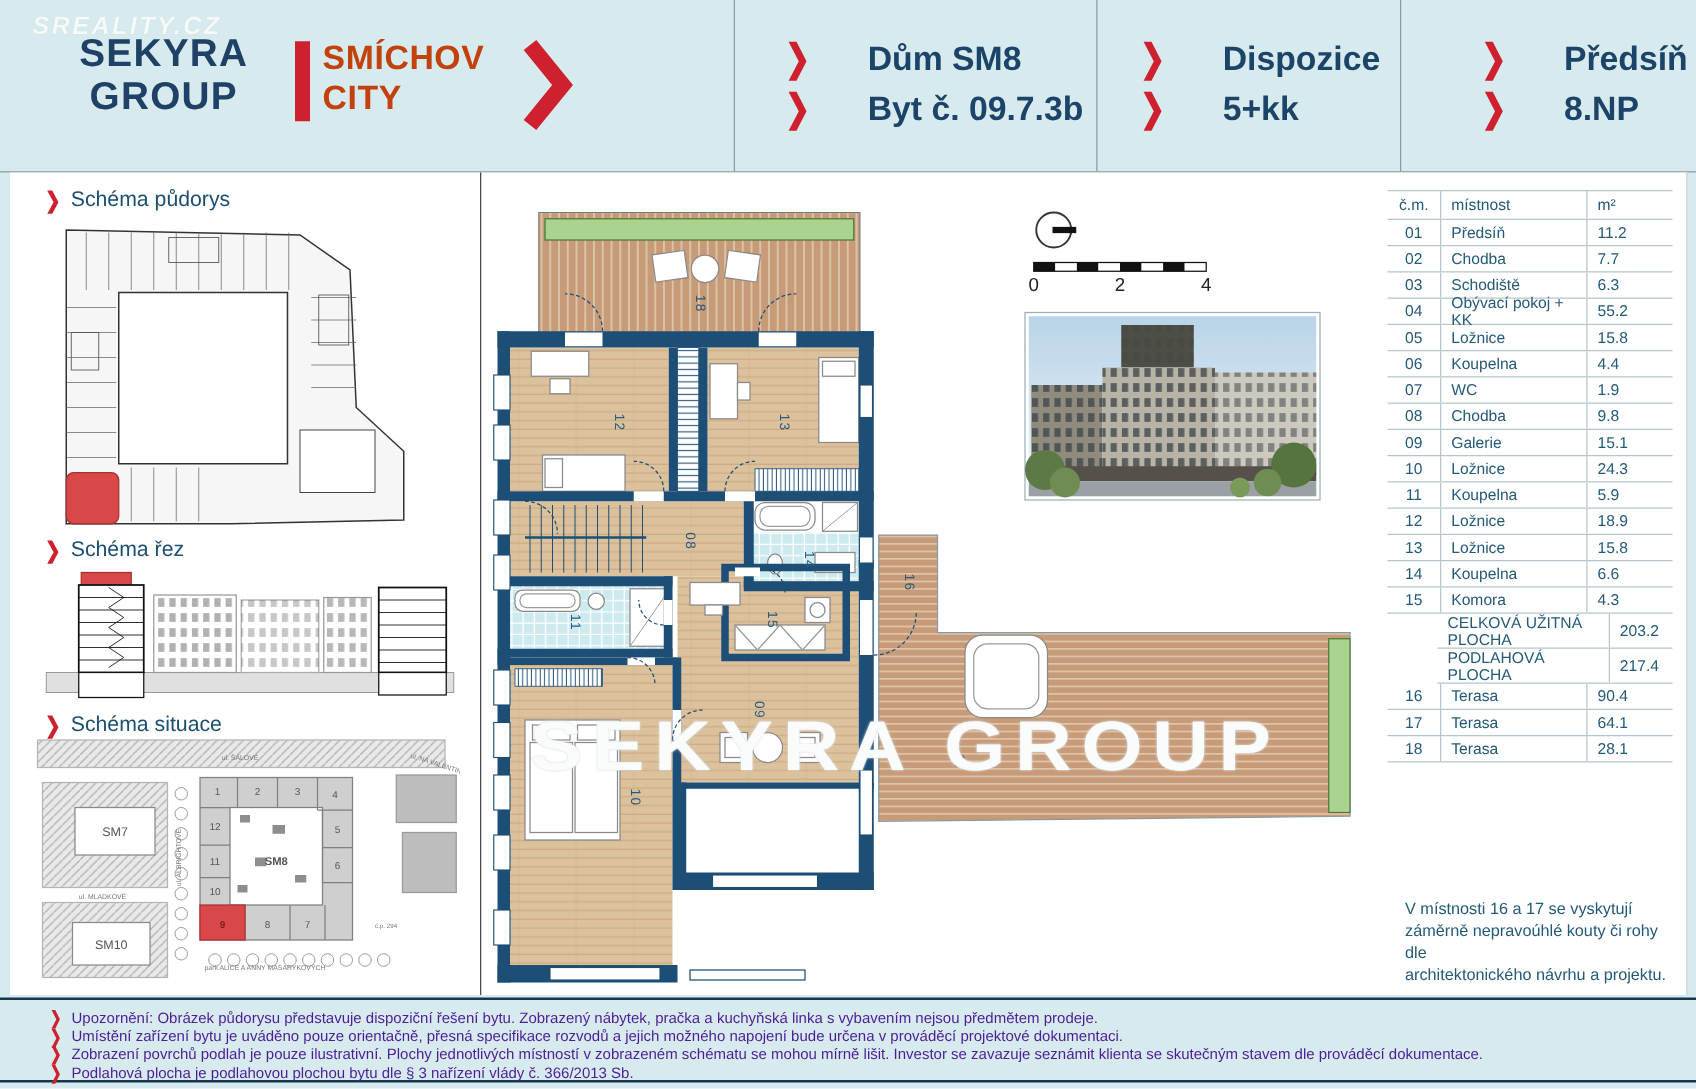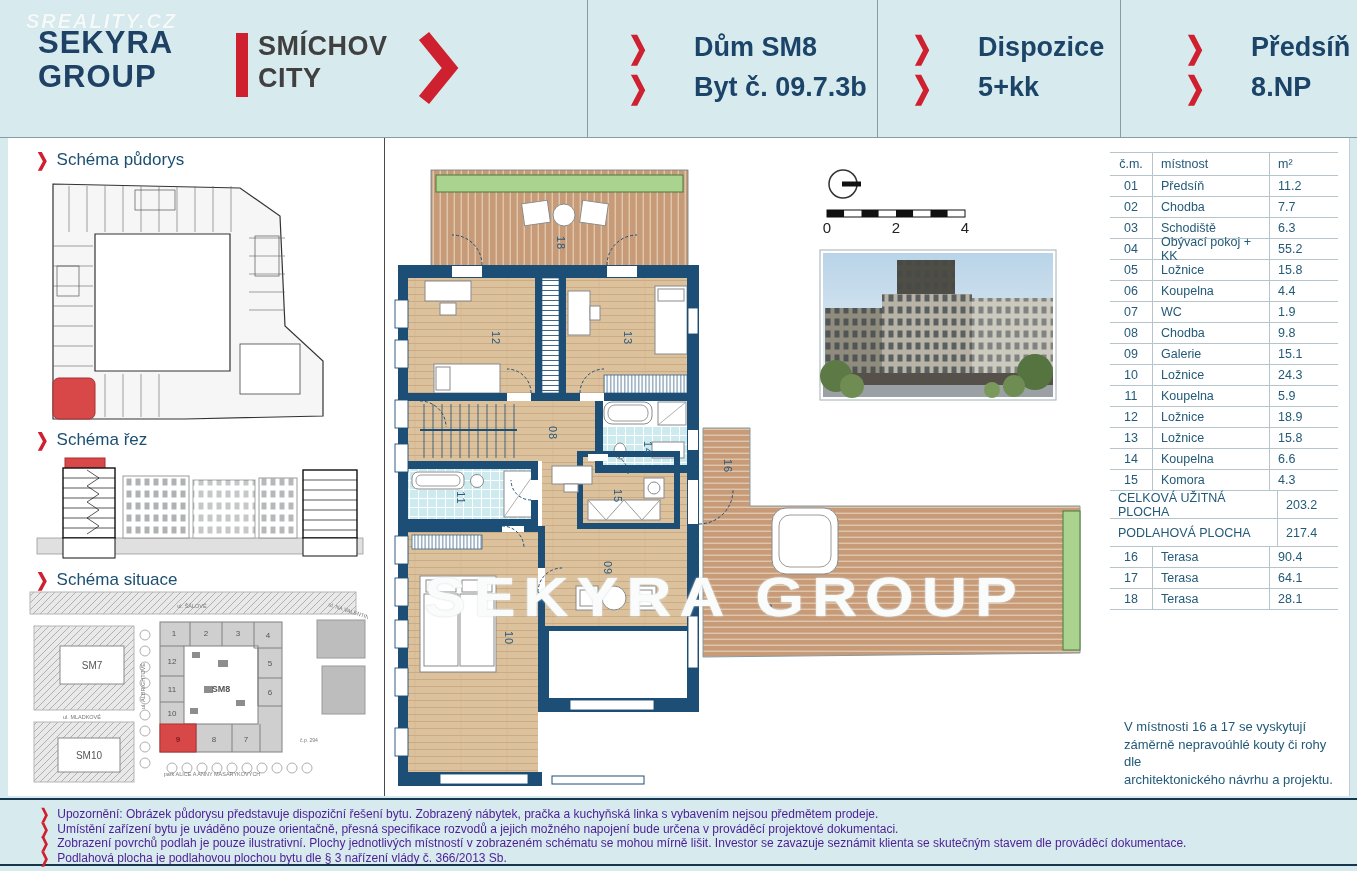--- a/index.html
+++ b/index.html
@@ -4,44 +4,44 @@
 <style>
   html,body{margin:0;padding:0;}
   .page{position:relative;width:1357px;height:871px;background:#d7ebee;
         font-family:"Liberation Sans",sans-serif;overflow:hidden;color:#1c4468;}
   .abs{position:absolute;}
   
   .header{position:absolute;left:0;top:0;width:1357px;height:137px;background:#d7ebee;border-bottom:1px solid #8b9ba3;}
   .hdiv{position:absolute;top:0;width:1px;height:137px;background:#8b9ba3;}
   .srealwm{position:absolute;left:26px;top:10px;font-size:20px;font-weight:bold;font-style:italic;
            letter-spacing:2px;color:rgba(255,255,255,.85);text-shadow:0 0 1px #bcd3d8;}
-  .logo-words{position:absolute;left:38px;top:26px;width:186px;
+  .logo-words{position:absolute;left:38px;top:26px;width:186px;text-align:center;
               font-weight:bold;font-size:31px;line-height:34px;letter-spacing:1px;color:#1e4165;}
   .redbar{position:absolute;left:236px;top:33px;width:12px;height:64px;background:#cf2030;}
   .proj-words{position:absolute;left:258px;top:30px;font-weight:bold;font-size:27px;line-height:32px;
-              letter-spacing:.5px;color:#404040;}
+              letter-spacing:.5px;color:#c2410c;}
   .hsec{position:absolute;top:0;height:137px;}
   .hline{position:absolute;display:flex;align-items:center;white-space:nowrap;}
   .chev{color:#cf2030;font-weight:bold;font-size:24px;margin-right:11px;transform:scaleY(1.25);}
   .hlab{font-size:27px;font-weight:bold;color:#1c4468;margin-left:35px;}
   
   .content{position:absolute;left:8px;top:138px;width:1341px;height:658px;background:#ffffff;border-right:1px solid #c2ced2;}
   .vsep{position:absolute;left:384px;top:138px;width:1px;height:658px;background:#4a4a4a;}
   .schead{position:absolute;display:flex;align-items:center;white-space:nowrap;}
   .schev{color:#cf2030;font-weight:bold;font-size:15px;margin-right:8px;transform:scaleY(1.2);}
   .sclab{font-size:17px;color:#1b4f72;}
   
   .rtable{position:absolute;left:1110px;top:152px;width:228px;font-size:12.5px;color:#235a78;}
   .trow{display:flex;align-items:center;height:20px;border-bottom:1px solid #b6c5cb;}
   .trow.head{height:22px;border-top:1px solid #b6c5cb;}
   .c1{width:42px;text-align:center;}
   .c2{width:118px;height:100%;display:flex;align-items:center;padding-left:8px;box-sizing:border-box;
       border-left:1px solid #b6c5cb;border-right:1px solid #b6c5cb;}
   .c3{width:52px;padding-left:8px;}
-  .trow.sum{height:27px;}
+  .trow.sum{height:27px;margin-left:40px;}
   .sumlab{width:168px;padding-left:8px;box-sizing:border-box;border-right:1px solid #b6c5cb;height:100%;display:flex;align-items:center;}
   .tnote{position:absolute;left:1124px;top:718px;width:220px;font-size:13px;line-height:17.5px;color:#235a78;}
   
   .bigwm{position:absolute;left:424px;top:564px;font-size:56px;font-weight:bold;letter-spacing:7px;
          color:rgba(255,255,255,.85);white-space:nowrap;transform:scaleX(1.12);transform-origin:left;
          text-shadow:0 0 1px #d9e1e4, 0 0 2px #d9e1e4;pointer-events:none;z-index:5;}
   
   .disc{position:absolute;left:0;top:798px;width:1357px;height:68px;background:#d7ebee;
         border-top:2px solid #15364e;border-bottom:2px solid #15364e;box-sizing:border-box;padding-top:7px;}
   .dline{display:flex;align-items:flex-start;padding-left:40px;height:14.5px;}

